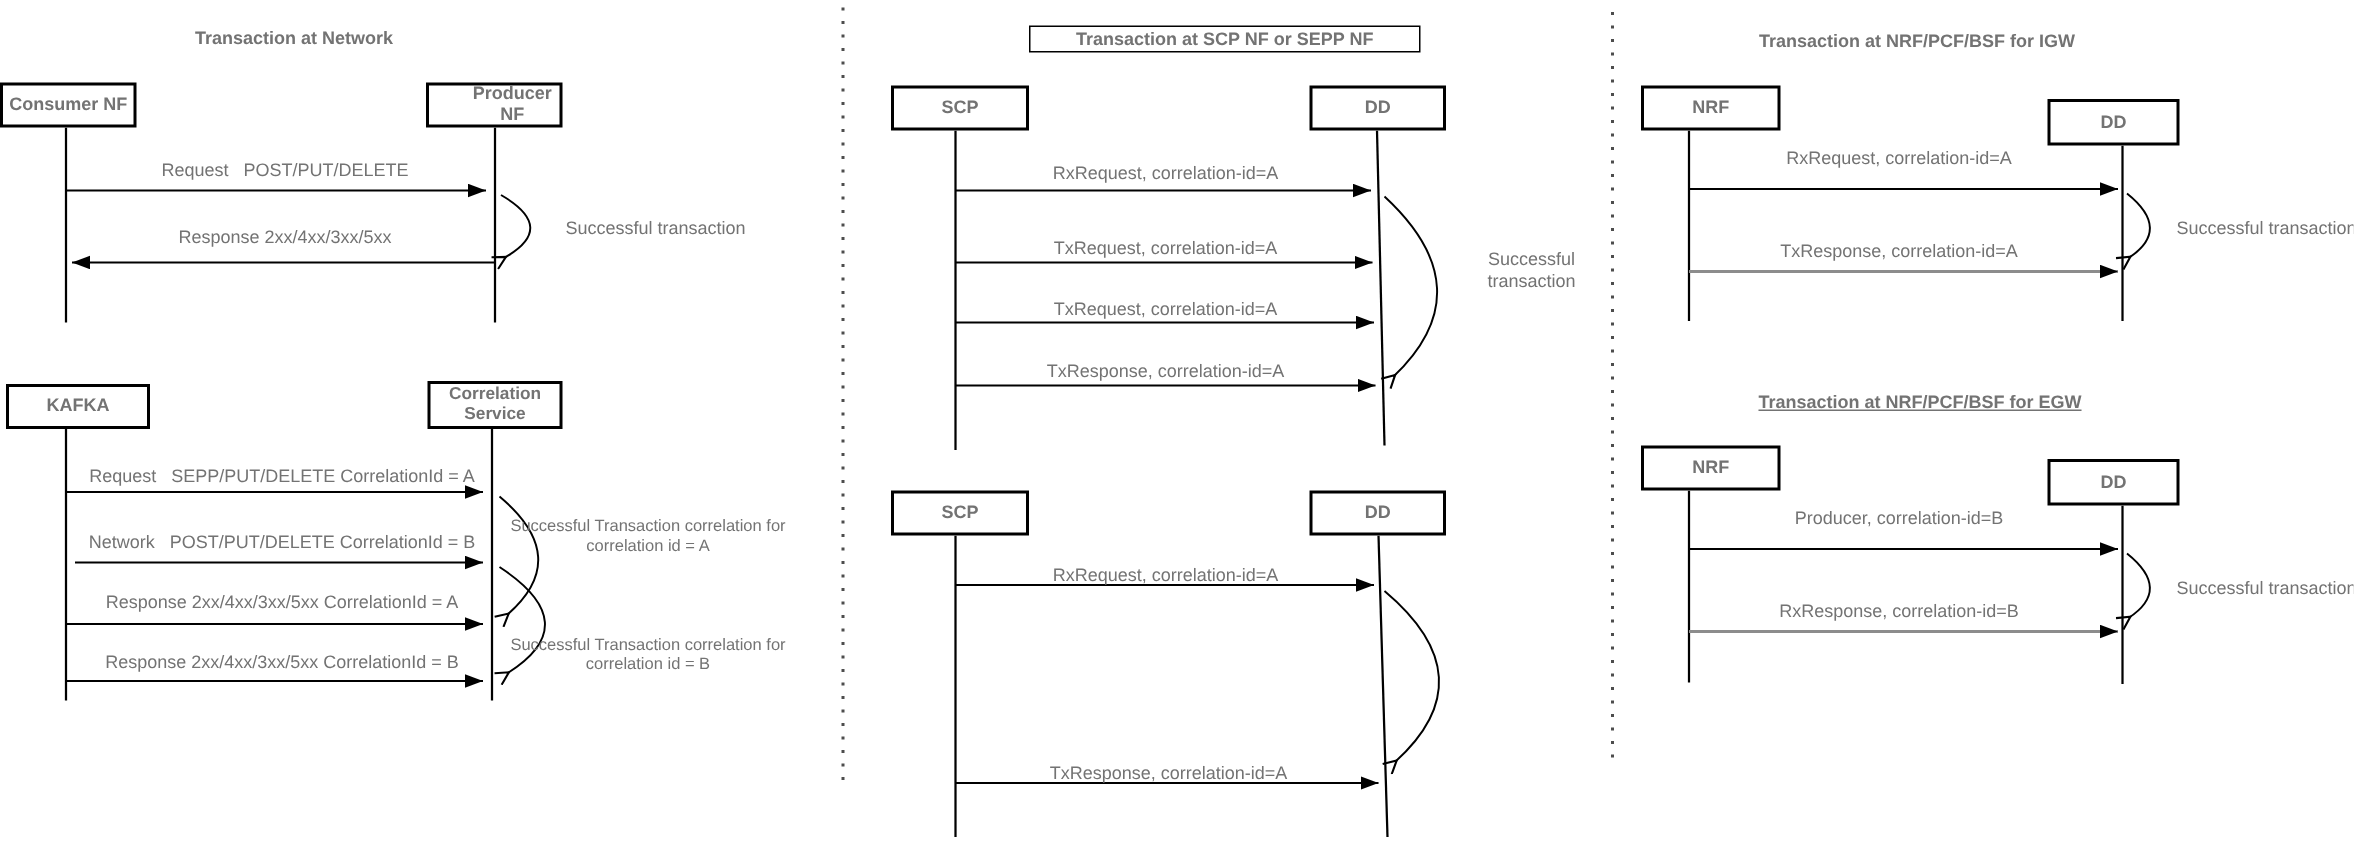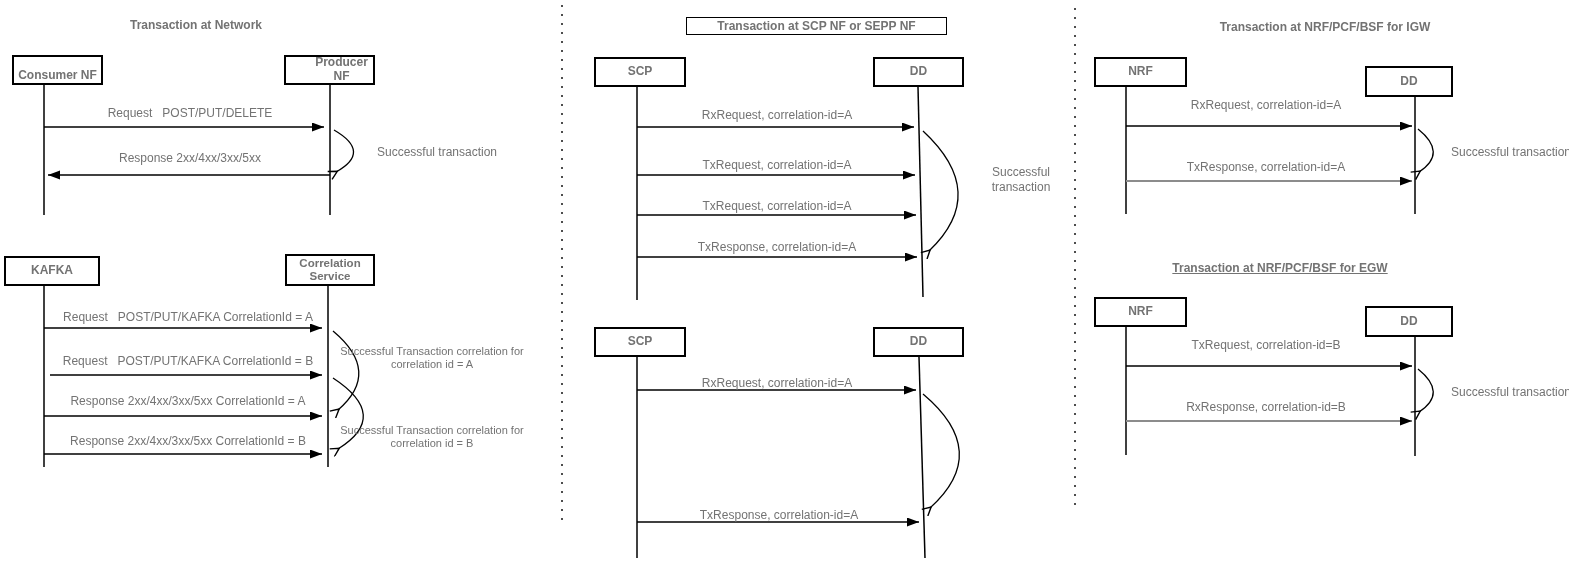--- a/index.html
+++ b/index.html
@@ -110,38 +110,38 @@
     <line x1="1126" y1="126" x2="1412" y2="126" stroke="#000" stroke-width="1.3" marker-end="url(#ah)"></line>
     <line x1="1126" y1="181" x2="1412" y2="181" stroke="#8c8c8c" stroke-width="2" marker-end="url(#ah)"></line>
     <path d="M1418,129 Q1448,153 1419,172" fill="none" stroke="#000" stroke-width="1.3" marker-end="url(#ahv)"></path>
 
     <line x1="1126" y1="366" x2="1412" y2="366" stroke="#000" stroke-width="1.3" marker-end="url(#ah)"></line>
     <line x1="1126" y1="421" x2="1412" y2="421" stroke="#8c8c8c" stroke-width="2" marker-end="url(#ah)"></line>
     <path d="M1418,369 Q1448,393 1419,412" fill="none" stroke="#000" stroke-width="1.3" marker-end="url(#ahv)"></path>
   </svg>
 
   <div class="title" style="left:196px;top:25px;">Transaction at Network</div>
-  <div class="actor" style="left:12px;top:55px;width:91px;height:30px;align-items:flex-end;">
+  <div class="actor" style="left:0;top:55px;width:91px;height:30px;">
       <span>Consumer NF</span>
     </div>
   <div class="actor" style="left:284px;top:55px;width:91px;height:30px;padding-left:24px;">
       <span>Producer NF</span>
     </div>
   <div class="lbl" style="left:190px;top:113px;">Request   POST/PUT/DELETE</div>
   <div class="lbl" style="left:190px;top:158px;">Response 2xx/4xx/3xx/5xx</div>
   <div class="lbl" style="left:437px;top:152px;">Successful transaction</div>
 
   <div class="actor" style="left:4px;top:256px;width:96px;height:30px;text-align:center;">
       <span>KAFKA</span>
     </div>
   <div class="actor" style="left:285px;top:254px;width:90px;height:32px;font-size:11.5px;">
       <span>Correlation Service</span>
     </div>
-  <div class="lbl" style="left:188px;top:317px;">Request   POST/PUT/KAFKA CorrelationId = A</div>
-  <div class="lbl" style="left:188px;top:361px;">Request   POST/PUT/KAFKA CorrelationId = B</div>
+  <div class="lbl" style="left:188px;top:317px;">Request   SEPP/PUT/DELETE CorrelationId = A</div>
+  <div class="lbl" style="left:188px;top:361px;">Network   POST/PUT/DELETE CorrelationId = B</div>
   <div class="lbl" style="left:188px;top:401px;">Response 2xx/4xx/3xx/5xx CorrelationId = A</div>
   <div class="lbl" style="left:188px;top:441px;">Response 2xx/4xx/3xx/5xx CorrelationId = B</div>
   <div class="arc-lbl" style="left:432px;top:358px;width:195px;">Successful Transaction correlation for correlation id = A</div>
   <div class="arc-lbl" style="left:432px;top:437px;width:195px;">Successful Transaction correlation for correlation id = B</div>
 
   <div class="titlebox" style="left:666px;top:17px;width:261px;height:18px;"><span>Transaction at SCP NF or SEPP NF</span></div>
   <div class="actor" style="left:594px;top:57px;width:92px;height:30px;">
       <span>SCP</span>
     </div>
   <div class="actor" style="left:873px;top:57px;width:91px;height:30px;">
@@ -155,35 +155,35 @@
 
   <div class="actor" style="left:594px;top:327px;width:92px;height:30px;">
       <span>SCP</span>
     </div>
   <div class="actor" style="left:873px;top:327px;width:91px;height:30px;">
       <span>DD</span>
     </div>
   <div class="lbl" style="left:777px;top:383px;">RxRequest, correlation-id=A</div>
   <div class="lbl" style="left:779px;top:515px;">TxResponse, correlation-id=A</div>
 
-  <div class="title" style="left:1278px;top:27px;margin-left:47px;">Transaction at NRF/PCF/BSF for IGW</div>
+  <div class="title" style="left:1278px;top:27px;">Transaction at NRF/PCF/BSF for IGW</div>
   <div class="actor" style="left:1094px;top:57px;width:93px;height:30px;">
       <span>NRF</span>
     </div>
   <div class="actor" style="left:1365px;top:66px;width:88px;height:31px;">
       <span>DD</span>
     </div>
   <div class="lbl" style="left:1266px;top:105px;">RxRequest, correlation-id=A</div>
   <div class="lbl" style="left:1266px;top:167px;">TxResponse, correlation-id=A</div>
   <div class="lbl" style="left:1511px;top:152px;">Successful transaction</div>
 
   <div class="title" style="left:1280px;top:268px;text-decoration:underline;">Transaction at NRF/PCF/BSF for EGW</div>
   <div class="actor" style="left:1094px;top:297px;width:93px;height:30px;">
       <span>NRF</span>
     </div>
   <div class="actor" style="left:1365px;top:306px;width:88px;height:31px;">
       <span>DD</span>
     </div>
-  <div class="lbl" style="left:1266px;top:345px;">TxRequest, correlation-id=B</div>
+  <div class="lbl" style="left:1266px;top:345px;">Producer, correlation-id=B</div>
   <div class="lbl" style="left:1266px;top:407px;">RxResponse, correlation-id=B</div>
   <div class="lbl" style="left:1511px;top:392px;">Successful transaction</div>
 
 </div>
 
 </body></html>

